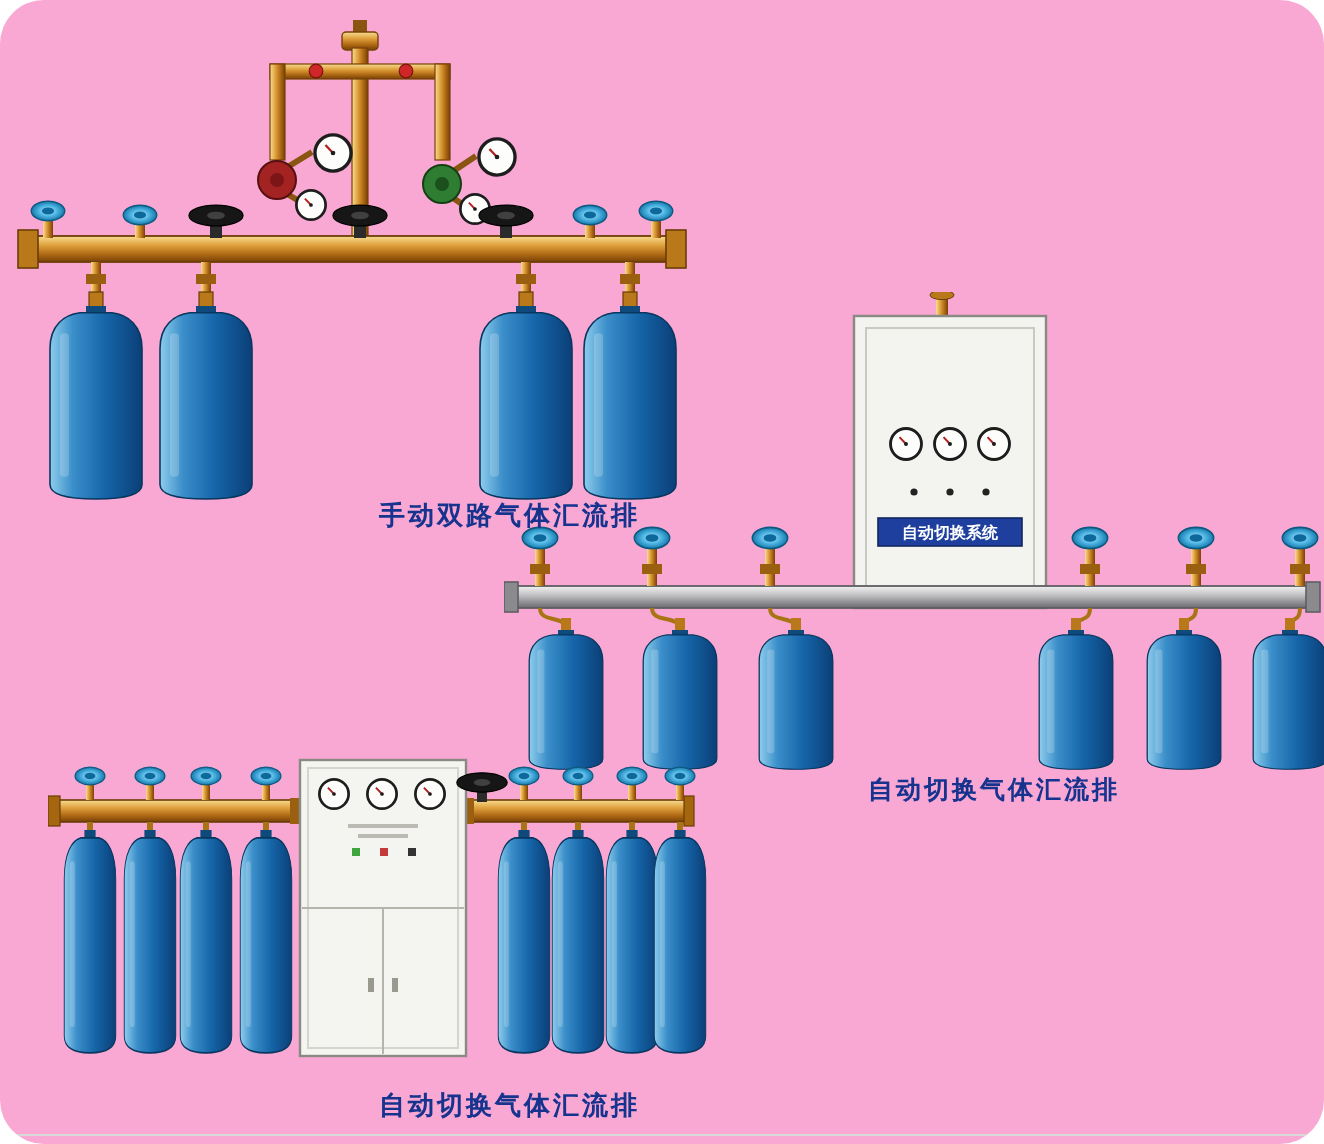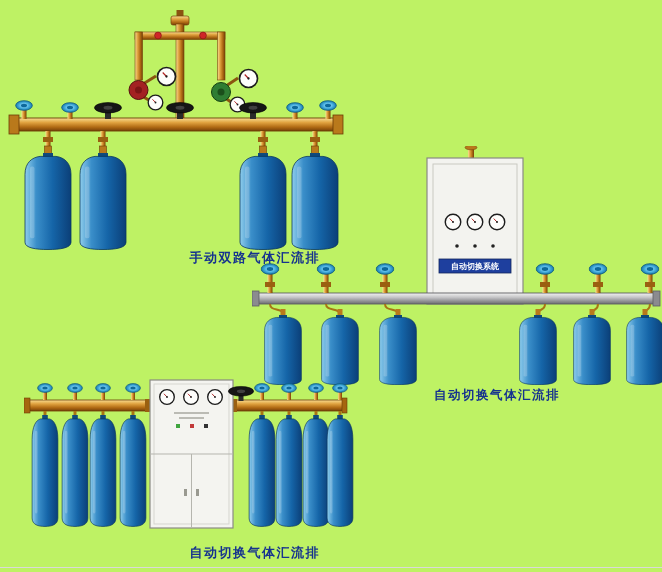--- a/index.html
+++ b/index.html
@@ -1,17 +1,17 @@
 <!DOCTYPE html>
 <html><head>
 <meta charset="utf-8">
 <style>
   html,body{margin:0;padding:0;background:#fff;}
-  .stage{position:relative;width:662px;height:572px;background:#bef264;overflow:hidden;
-         font-family:"Liberation Sans",sans-serif;}
+  .stage{position:relative;width:662px;height:572px;background:#f9a8d4;overflow:hidden;
+         font-family:"Liberation Sans",sans-serif;border-radius:22px;}
   .illus{position:absolute;}
   .caption{position:absolute;color:#16338e;font-weight:bold;font-size:13px;
            text-align:right;letter-spacing:1.5px;white-space:nowrap;}
   .bottom-rule{position:absolute;left:0;top:567px;width:662px;height:1px;background:#d9d9d9;}
 </style>
 </head>
 <body>
 
 <div class="stage">
 

